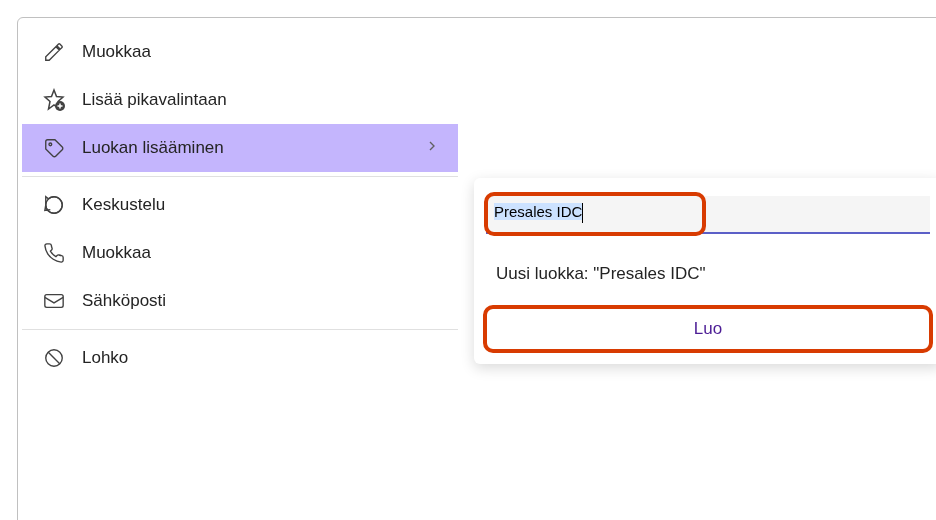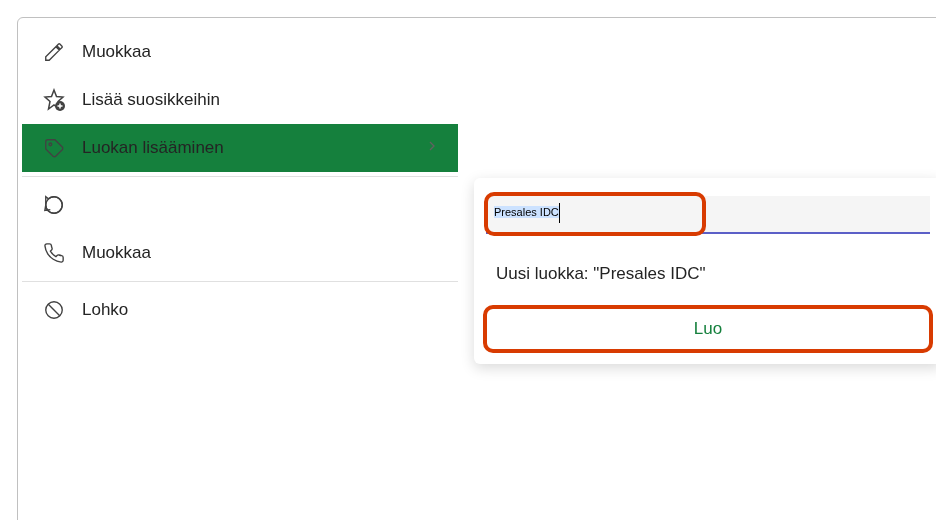--- a/index.html
+++ b/index.html
@@ -29,21 +29,21 @@
     .menu-item {
       display: flex;
       align-items: center;
       padding: 10px 18px;
       cursor: pointer;
       font-size: 17px;
       color: #242424;
       position: relative;
     }
     .menu-item.active {
-      background: #15803d;
+      background: #c4b5fd;
     }
     .menu-item .icon {
       width: 28px;
       height: 28px;
       margin-right: 14px;
       display: flex;
       align-items: center;
       justify-content: center;
       color: #424242;
       flex-shrink: 0;
@@ -85,21 +85,21 @@
       z-index: 2;
     }
     .input-text-selected {
       background: #cce2ff;
       display: inline-block;
     }
     .input-display {
       padding: 7px 8px;
       background: #f5f5f5;
       border-bottom: 2px solid #5b5fc7;
-      font-size: 11px;
+      font-size: 15px;
       position: relative;
       height: 38px;
     }
     .input-display .cursor {
       display: inline-block;
       width: 1px;
       height: 20px;
       background: #000;
       vertical-align: middle;
       margin-left: 0;
@@ -115,21 +115,21 @@
     }
     .create-button {
       width: 100%;
       padding: 10px;
       font-size: 17px;
       background: #fff;
       border: 1px solid #d0d0d0;
       border-radius: 4px;
       cursor: pointer;
       font-family: inherit;
-      color: #15803d;
+      color: #4c1d95;
     }
     .create-highlight {
       position: absolute;
       left: -3px;
       top: -3px;
       right: -3px;
       bottom: -3px;
       border: 4px solid #d83b01;
       border-radius: 10px;
       pointer-events: none;
@@ -151,21 +151,21 @@
     </div>
 
     <div class="menu-item">
       <span class="icon">
         <svg width="24" height="24" viewBox="0 0 24 24" fill="none" stroke="currentColor" stroke-width="1.5">
           <path d="M12 2l2.5 6.5L21 9l-5 4.5L17.5 21 12 17l-5.5 4L8 13.5 3 9l6.5-0.5L12 2z"></path>
           <circle cx="18" cy="18" r="5" fill="#424242" stroke="none"></circle>
           <path d="M18 15.5v5 M15.5 18h5" stroke="#fff" stroke-width="1.5"></path>
         </svg>
       </span>
-      <span class="label">Lisää suosikkeihin</span>
+      <span class="label">Lisää pikavalintaan</span>
     </div>
 
 
     <div class="menu-item active">
       <span class="icon">
         <svg width="22" height="22" viewBox="0 0 24 24" fill="none" stroke="currentColor" stroke-width="1.5">
           <path d="M21 11l-8-8H5a2 2 0 0 0-2 2v8l8 8a2 2 0 0 0 2.83 0l7.17-7.17a2 2 0 0 0 0-2.83z"></path>
           <circle cx="8" cy="8" r="1.5"></circle>
         </svg>
       </span>
@@ -179,31 +179,41 @@
 
     <div class="divider"></div>
 
     <div class="menu-item">
       <span class="icon">
         <svg width="22" height="22" viewBox="0 0 24 24" fill="none" stroke="currentColor" stroke-width="1.5">
           <path d="M21 12a9 9 0 1 1-3-6.7L21 3v9z" transform="scale(-1,1) translate(-24,0)"></path>
           <path d="M3 12a9 9 0 1 0 18 0 9 9 0 0 0-18 0z M3 12l-1 6 6-1"></path>
         </svg>
       </span>
+      <span class="label">Keskustelu</span>
     </div>
 
     <div class="menu-item">
       <span class="icon">
         <svg width="22" height="22" viewBox="0 0 24 24" fill="none" stroke="currentColor" stroke-width="1.5">
           <path d="M22 16.92v3a2 2 0 0 1-2.18 2 19.79 19.79 0 0 1-8.63-3.07 19.5 19.5 0 0 1-6-6 19.79 19.79 0 0 1-3.07-8.67A2 2 0 0 1 4.11 2h3a2 2 0 0 1 2 1.72 12.84 12.84 0 0 0 .7 2.81 2 2 0 0 1-.45 2.11L8.09 9.91a16 16 0 0 0 6 6l1.27-1.27a2 2 0 0 1 2.11-.45 12.84 12.84 0 0 0 2.81.7A2 2 0 0 1 22 16.92z"></path>
         </svg>
       </span>
       <span class="label">Muokkaa</span>
     </div>
 
+    <div class="menu-item">
+      <span class="icon">
+        <svg width="22" height="22" viewBox="0 0 24 24" fill="none" stroke="currentColor" stroke-width="1.5">
+          <rect x="2" y="5" width="20" height="14" rx="2"></rect>
+          <path d="M2 8l10 6 10-6"></path>
+        </svg>
+      </span>
+      <span class="label">Sähköposti</span>
+    </div>
 
     <div class="divider"></div>
 
     <div class="menu-item">
       <span class="icon">
         <svg width="22" height="22" viewBox="0 0 24 24" fill="none" stroke="currentColor" stroke-width="1.5">
           <circle cx="12" cy="12" r="9"></circle>
           <path d="M5.5 5.5l13 13"></path>
         </svg>
       </span>

